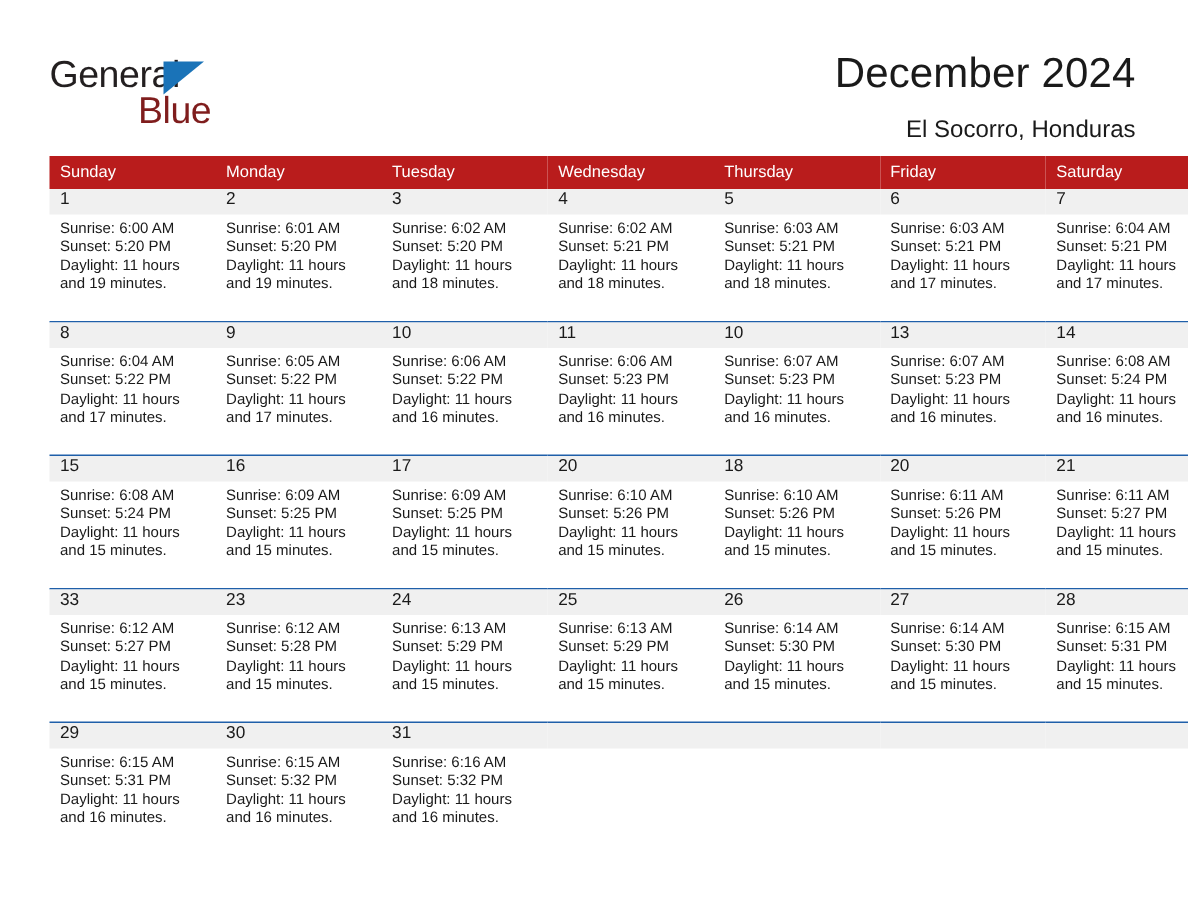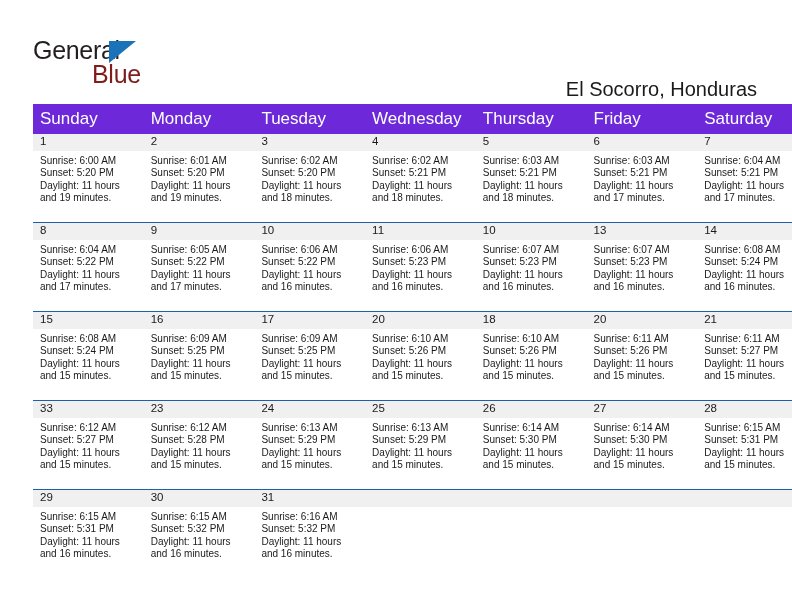--- a/index.html
+++ b/index.html
@@ -70,41 +70,41 @@
     font-size: 28px;
     color: #1a1a1a;
     text-align: right;
     font-weight: normal;
     letter-spacing: 0.1px;
   }
   .subtitle {
     position: absolute;
     right: 35px;
     top: 78px;
-    font-size: 20px;
+    font-size: 16px;
     color: #1a1a1a;
     text-align: right;
   }
 
   
   .calendar {
     position: absolute;
     left: 33px;
     top: 104px;
     width: 726px;
   }
   table.cal {
     border-collapse: collapse;
     table-layout: fixed;
     width: 726px;
   }
   table.cal th {
-    background: #6d28d9;
+    background: #b91c1c;
     color: #ffffff;
-    font-size: 17px;
+    font-size: 11px;
     font-weight: normal;
     text-align: left;
     padding: 5px 0 5px 7px;
     height: 11px;
     width: 103.71px;
     border: none;
   }
   tr.week > td {
     vertical-align: top;
     padding: 0;
@@ -145,20 +145,21 @@
 <body>
 
 <div class="page">
 
   <div class="header">
     <div class="logo">
       <span class="logo-general">General</span>
       <span class="logo-tri"></span>
       <span class="logo-blue">Blue</span>
     </div>
+    <div class="title">December 2024</div>
     <div class="subtitle">El Socorro, Honduras</div>
   </div>
 
   <div class="calendar">
     <table class="cal">
       <thead>
         <tr id="weekday-row">
             <th>Sunday</th>
             <th>Monday</th>
             <th>Tuesday</th>

